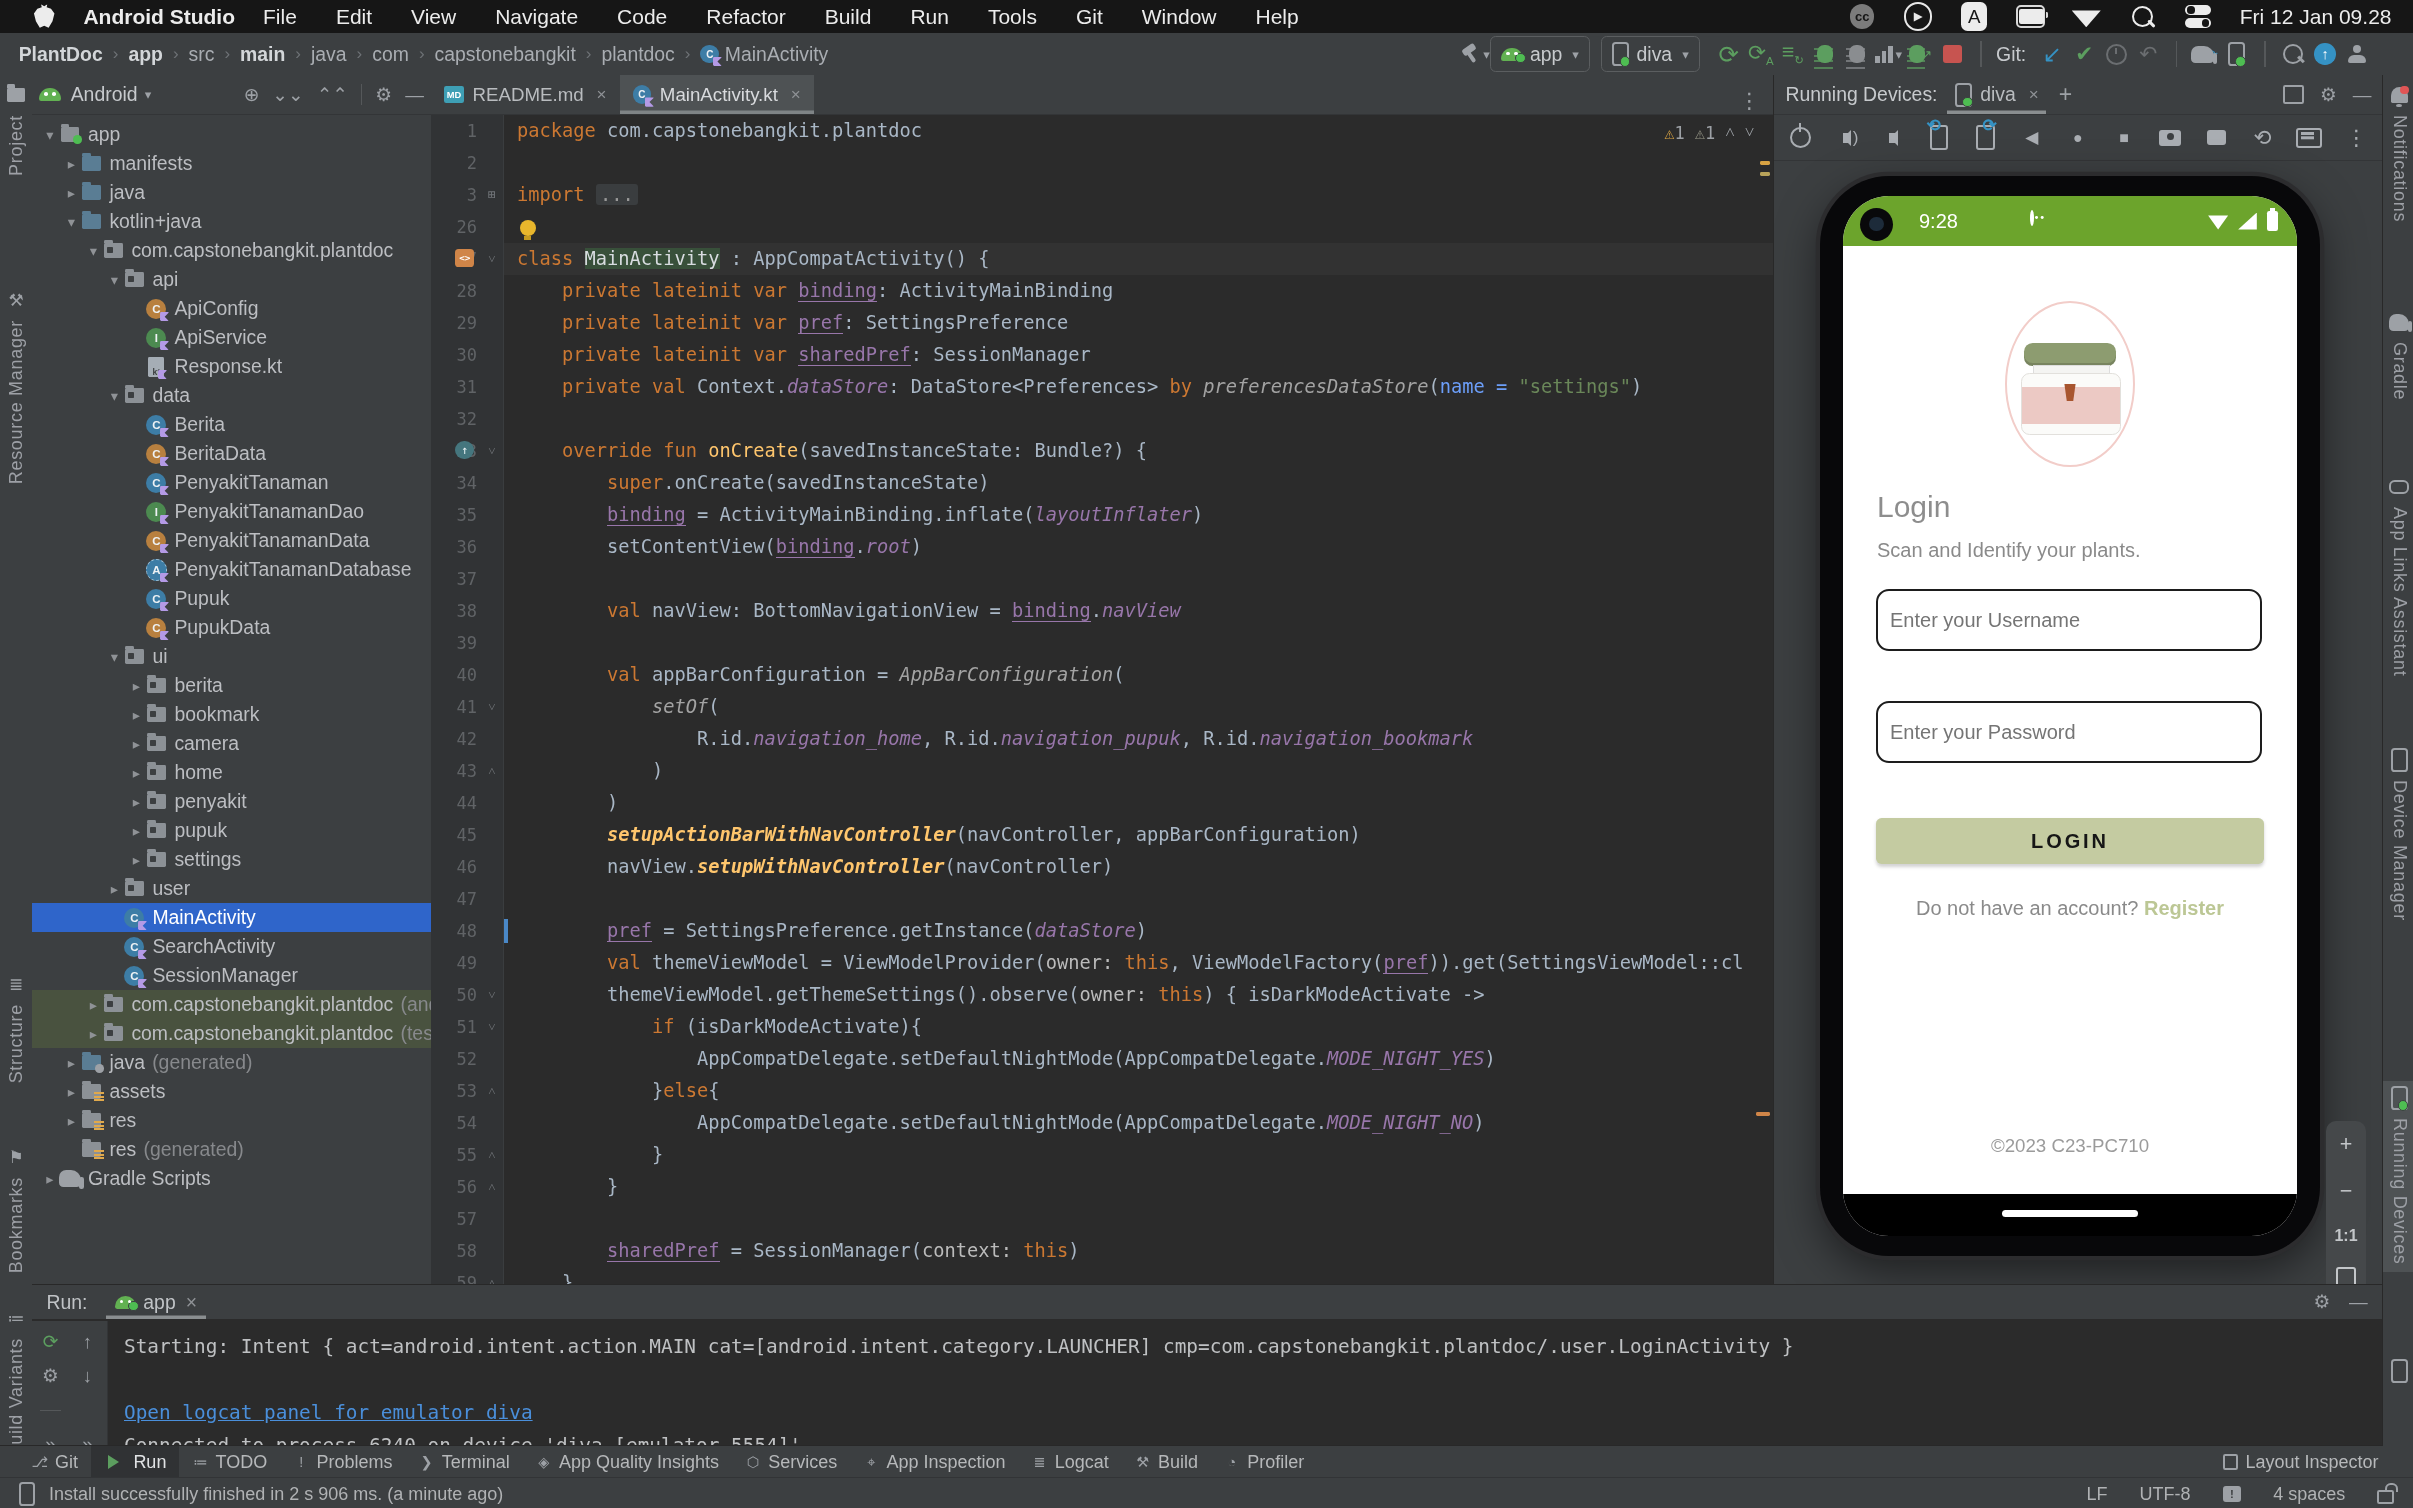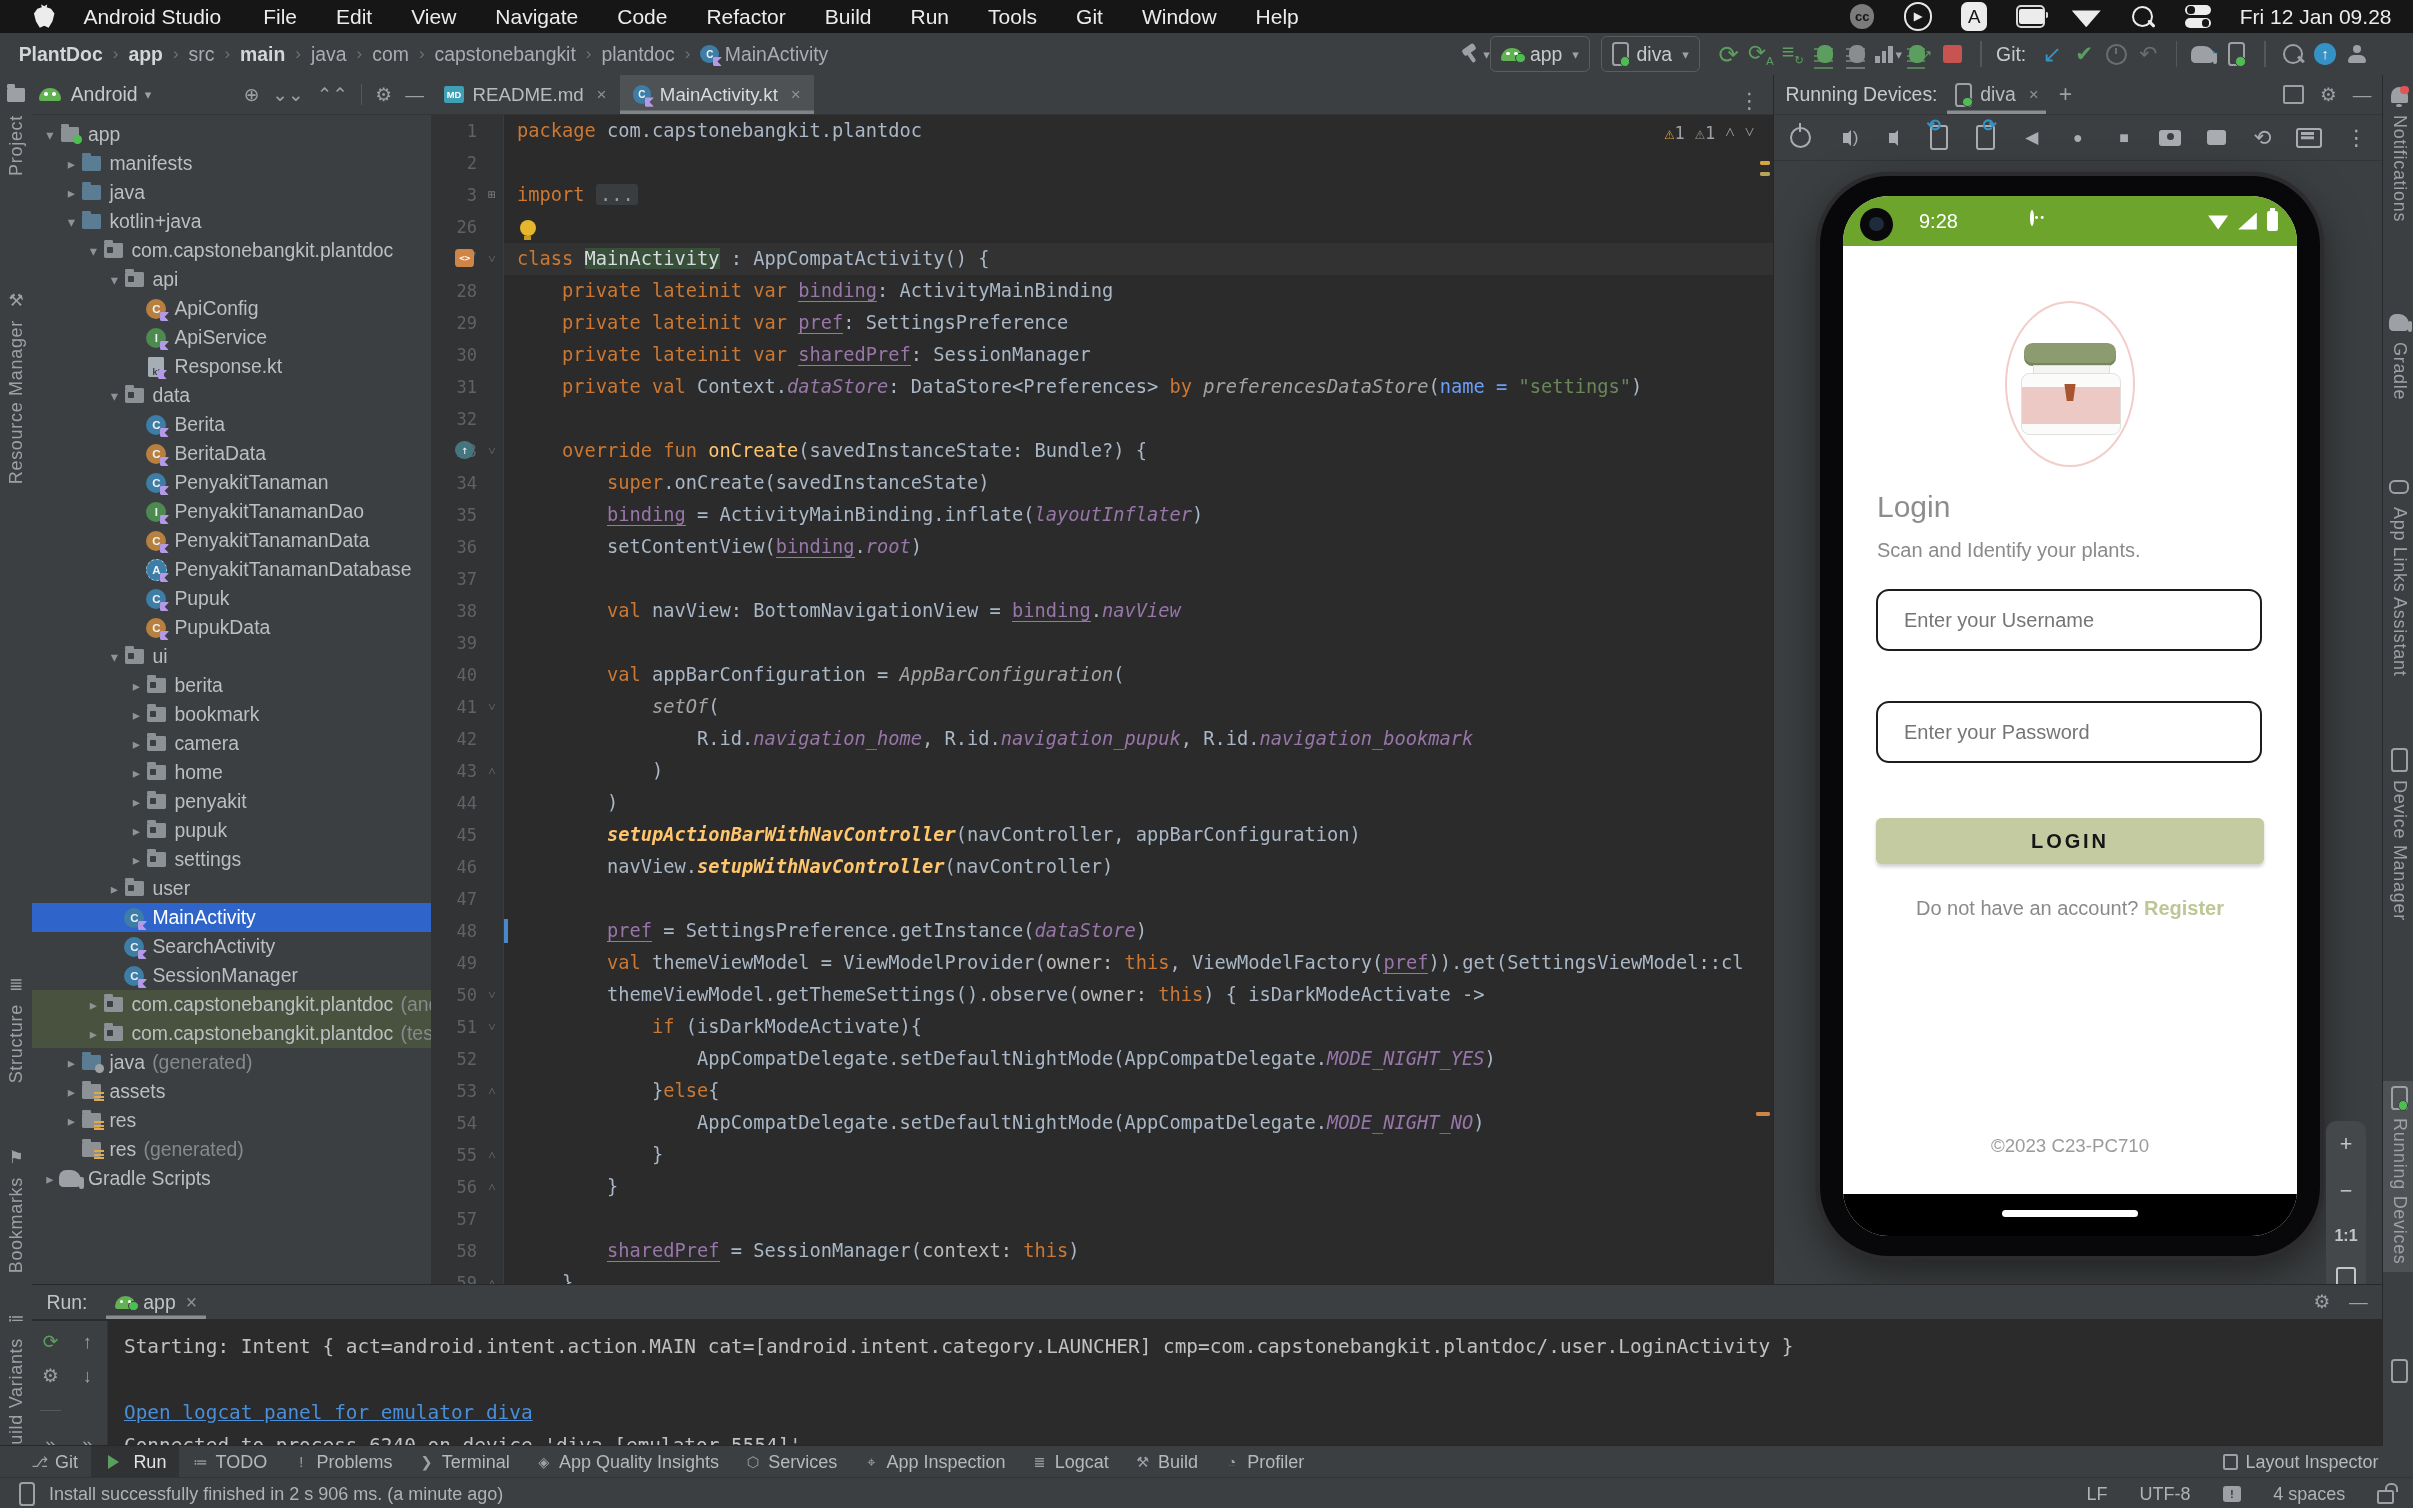--- a/index.html
+++ b/index.html
@@ -4,21 +4,21 @@
 <style>
   html,body{margin:0;padding:0;background:#1b1b1b;}
   #root{position:relative;width:2413px;height:1508px;overflow:hidden;background:#2b2b2b;
         font-family:"Liberation Sans",sans-serif;color:#bbbbbb;-webkit-font-smoothing:antialiased;}
   .abs{position:absolute;}
   
   #macbar{left:0;top:0;width:2413px;height:33px;background:#161616;display:flex;align-items:center;color:#ececec;font-size:21px;}
   #macbar .apple{width:24.4px;height:24.4px;margin:0 27px 0 32px;background:#ececec;
      -webkit-mask:none;border-radius:50% 50% 46% 46%;clip-path:polygon(50% 8%,63% 0%,60% 12%,78% 18%,92% 38%,84% 70%,68% 96%,50% 88%,32% 96%,16% 70%,8% 38%,22% 18%,40% 12%,37% 0%);}
   #macbar .menu{margin-right:39px;}
-  #macbar .menu.app{font-weight:normal;margin-right:42px;}
+  #macbar .menu.app{font-weight:bold;margin-right:28px;}
   #macbar .spacer{flex:1;}
   .macicon{width:29px;height:24.4px;margin-right:27px;position:relative;display:flex;align-items:center;justify-content:center;color:#e8e8e8;font-size:20px;}
   .mi-cc{width:24.4px;height:24.4px;border-radius:50%;background:#7b7b7b;color:#161616;font-weight:bold;font-size:13px;display:flex;align-items:center;justify-content:center;}
   .mi-play{width:24.4px;height:24.4px;border-radius:50%;border:2.2px solid #e8e8e8;display:flex;align-items:center;justify-content:center;font-size:11.5px;}
   .mi-abox{width:26px;height:29px;border-radius:6.5px;background:#ececec;color:#161616;font-size:18.7px;display:flex;align-items:center;justify-content:center;}
   .mi-batt{width:36px;height:18.7px;border:2.2px solid #d9d9d9;border-radius:5px;position:relative;}
   .mi-batt::before{content:"";position:absolute;left:1.4px;top:1.4px;bottom:1.4px;width:24.4px;background:#ececec;border-radius:2.2px;}
   .mi-batt::after{content:"";position:absolute;right:-5.7px;top:5px;width:2.9px;height:5.7px;background:#d9d9d9;border-radius:0 1.4px 1.4px 0;}
   .mi-wifi{width:29px;height:21.5px;clip-path:polygon(50% 100%,0 22%,100% 22%);background:#ececec;border-radius:4.3px;}
   .mi-search{width:17px;height:17px;border:2.2px solid #ececec;border-radius:50%;position:relative;}
@@ -176,21 +176,21 @@
   #logoellipse{position:absolute;left:50%;top:55px;transform:translateX(-50%);width:126px;height:162px;border:2.2px solid #f2cdc9;border-radius:50%;}
   .jar{position:absolute;left:50%;top:40px;transform:translateX(-50%);width:98px;height:91px;}
   .jarlid{position:absolute;left:2.9px;top:0;width:92px;height:23px;background:#8d9c70;border-radius:8.6px;box-shadow:inset 0 -2.9px 0 rgba(0,0,0,.15);}
   .jarneck{position:absolute;left:11.5px;top:21.5px;width:75px;height:10px;background:#f4f4f2;border:0.7px solid #ddd;}
   .jarbody{position:absolute;left:0;top:30px;width:98px;height:60px;background:#fbfbf9;border:0.7px solid #e2e0dc;border-radius:8.6px;overflow:hidden;}
   .jarlabel{position:absolute;left:0;top:13px;width:98px;height:37px;background:#ecc9c4;}
   .jarart{position:absolute;left:40px;top:5.7px;width:16px;height:21.5px;background:#a8552f;clip-path:polygon(15% 20%,85% 20%,70% 100%,30% 100%);}
   #ptitle{position:absolute;left:34px;top:244px;font-size:30px;color:#8d8d8d;}
   #psub{position:absolute;left:34px;top:293px;font-size:20px;color:#8a8a8a;}
   .pinput{position:absolute;left:33px;width:386px;height:62px;border:2.2px solid #1d1d1d;border-radius:13px;background:#fff;
-          font-family:"Liberation Sans",sans-serif;font-size:20px;color:#757575;padding:0 0 0 26px;outline:none;box-sizing:border-box;}
+          font-family:"Liberation Sans",sans-serif;font-size:20px;color:#757575;padding:0 0 0 12px;outline:none;box-sizing:border-box;}
   #uinput{top:343px;} #pwinput{top:455px;}
   #loginbtn{position:absolute;left:33px;top:572px;width:388px;height:46px;background:#c4cba1;border:none;border-radius:5.7px;
             font-family:"Liberation Sans",sans-serif;font-size:20px;font-weight:bold;letter-spacing:2.9px;color:#161616;box-shadow:0 2.2px 3.6px rgba(0,0,0,.18);}
   #regline{position:absolute;left:0;top:651px;width:100%;text-align:center;font-size:20px;color:#8a8a8a;}
   #regline b{color:#bcc795;font-weight:bold;}
   #pcopy{position:absolute;left:0;top:889px;width:100%;text-align:center;font-size:18.7px;color:#9b9b9b;}
   #pchin{position:absolute;left:0;bottom:0;width:100%;height:42px;background:#000;}
   #pchin::after{content:"";position:absolute;left:50%;top:16px;transform:translateX(-50%);width:136px;height:7.2px;border-radius:4.3px;background:#fdfdfd;}
   #zoompill{position:absolute;right:17px;top:1046px;width:40px;height:177px;background:#45484a;border-radius:10px;
             display:flex;flex-direction:column;align-items:center;justify-content:space-around;color:#c3c6c9;font-size:21.5px;}

